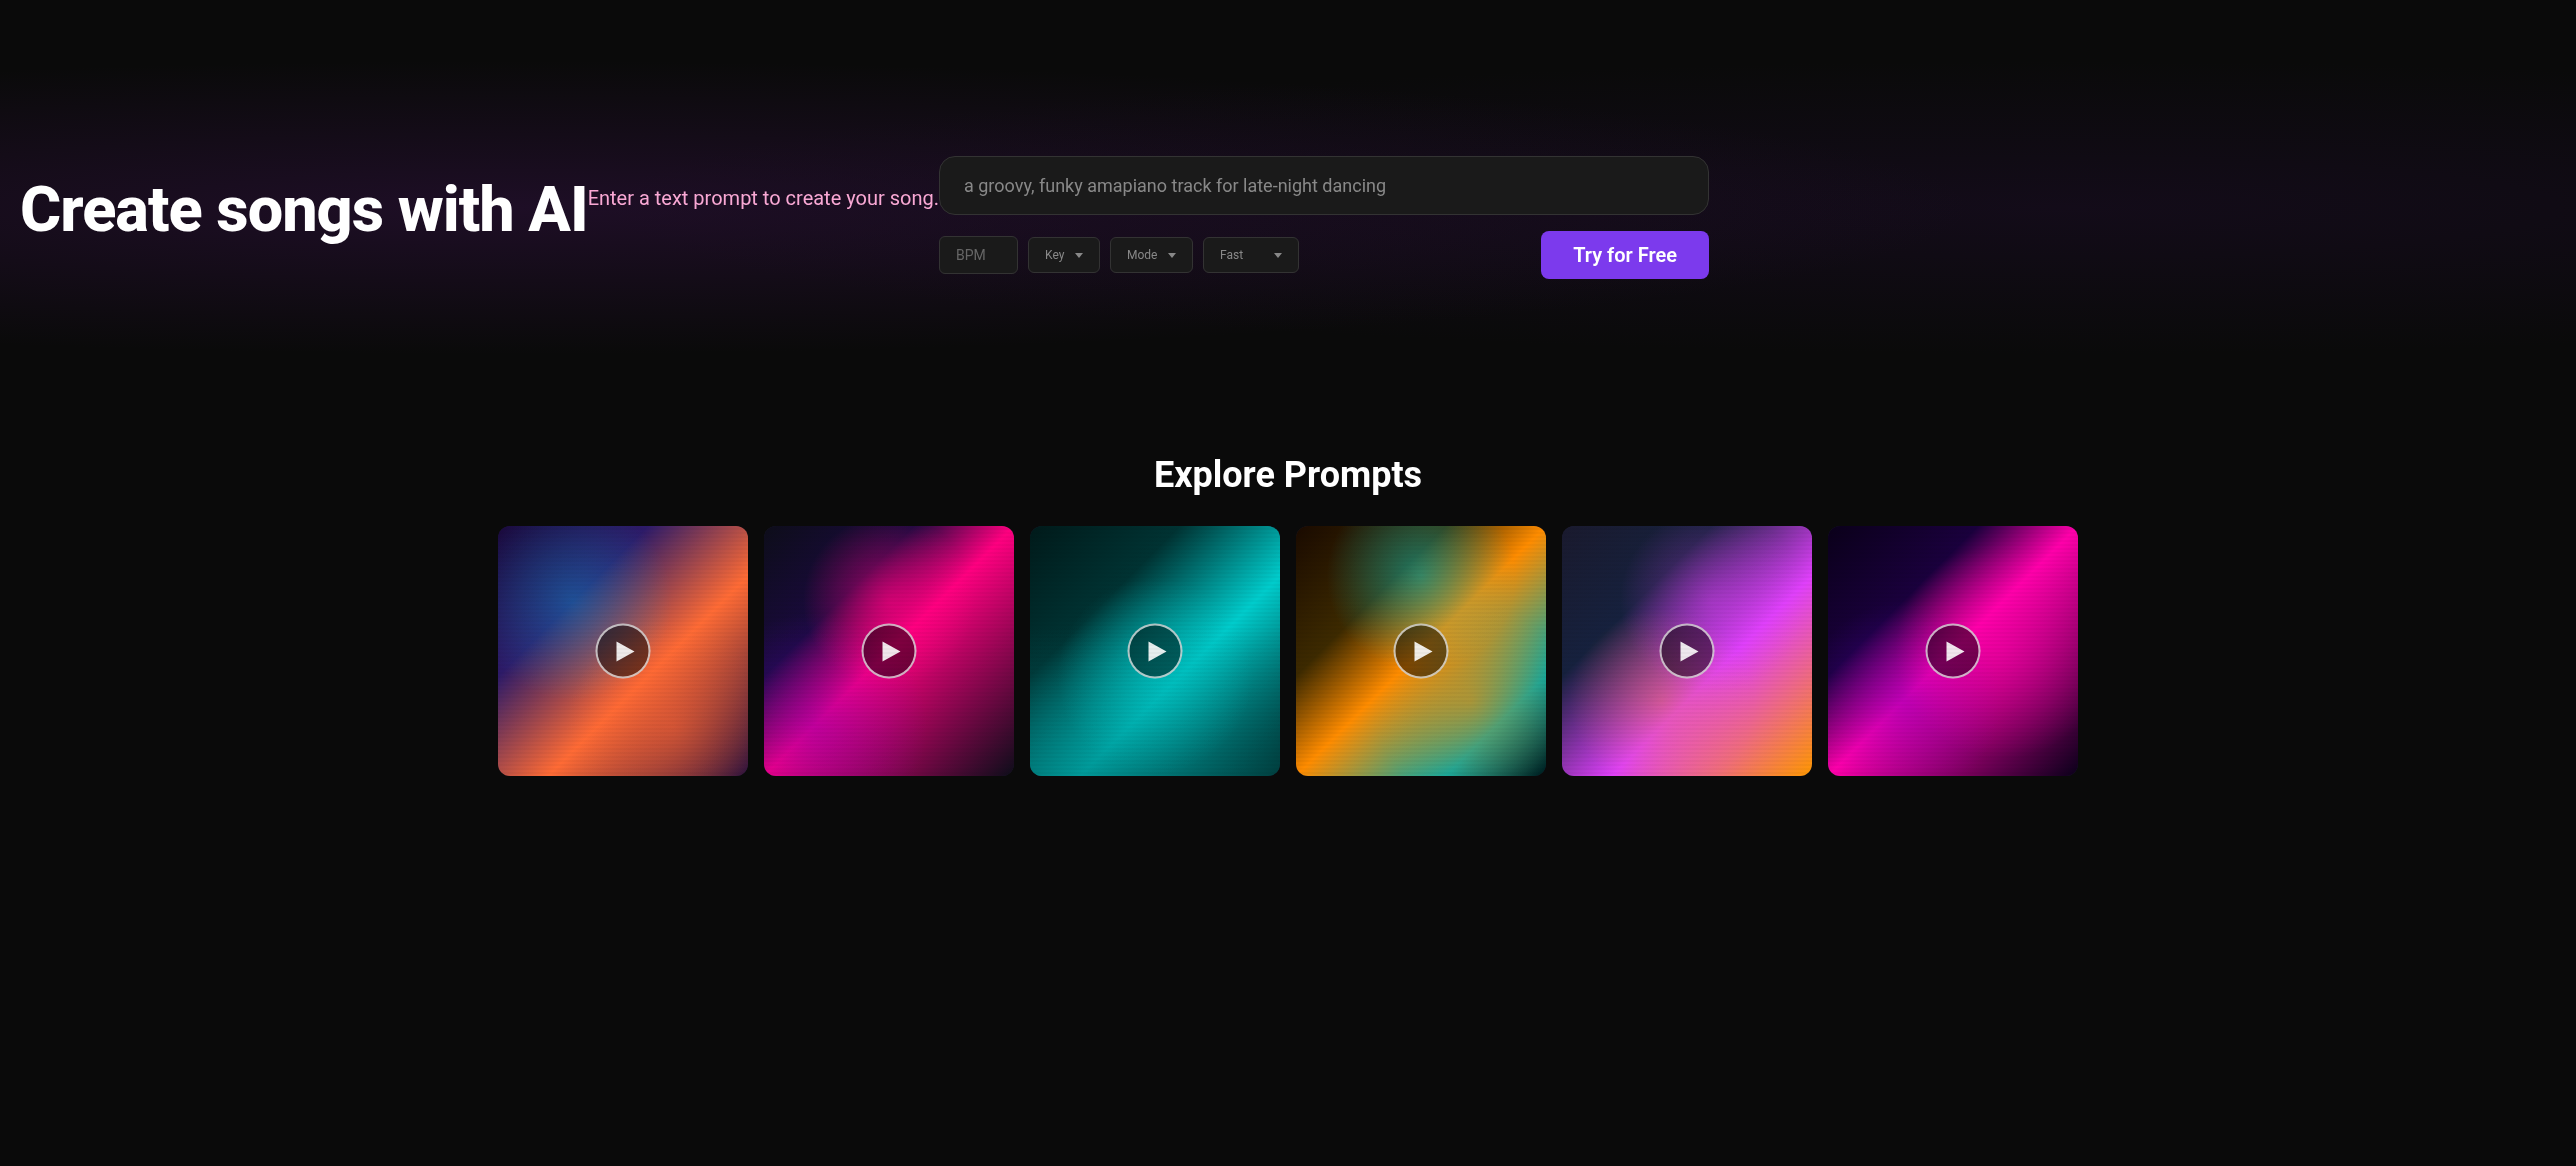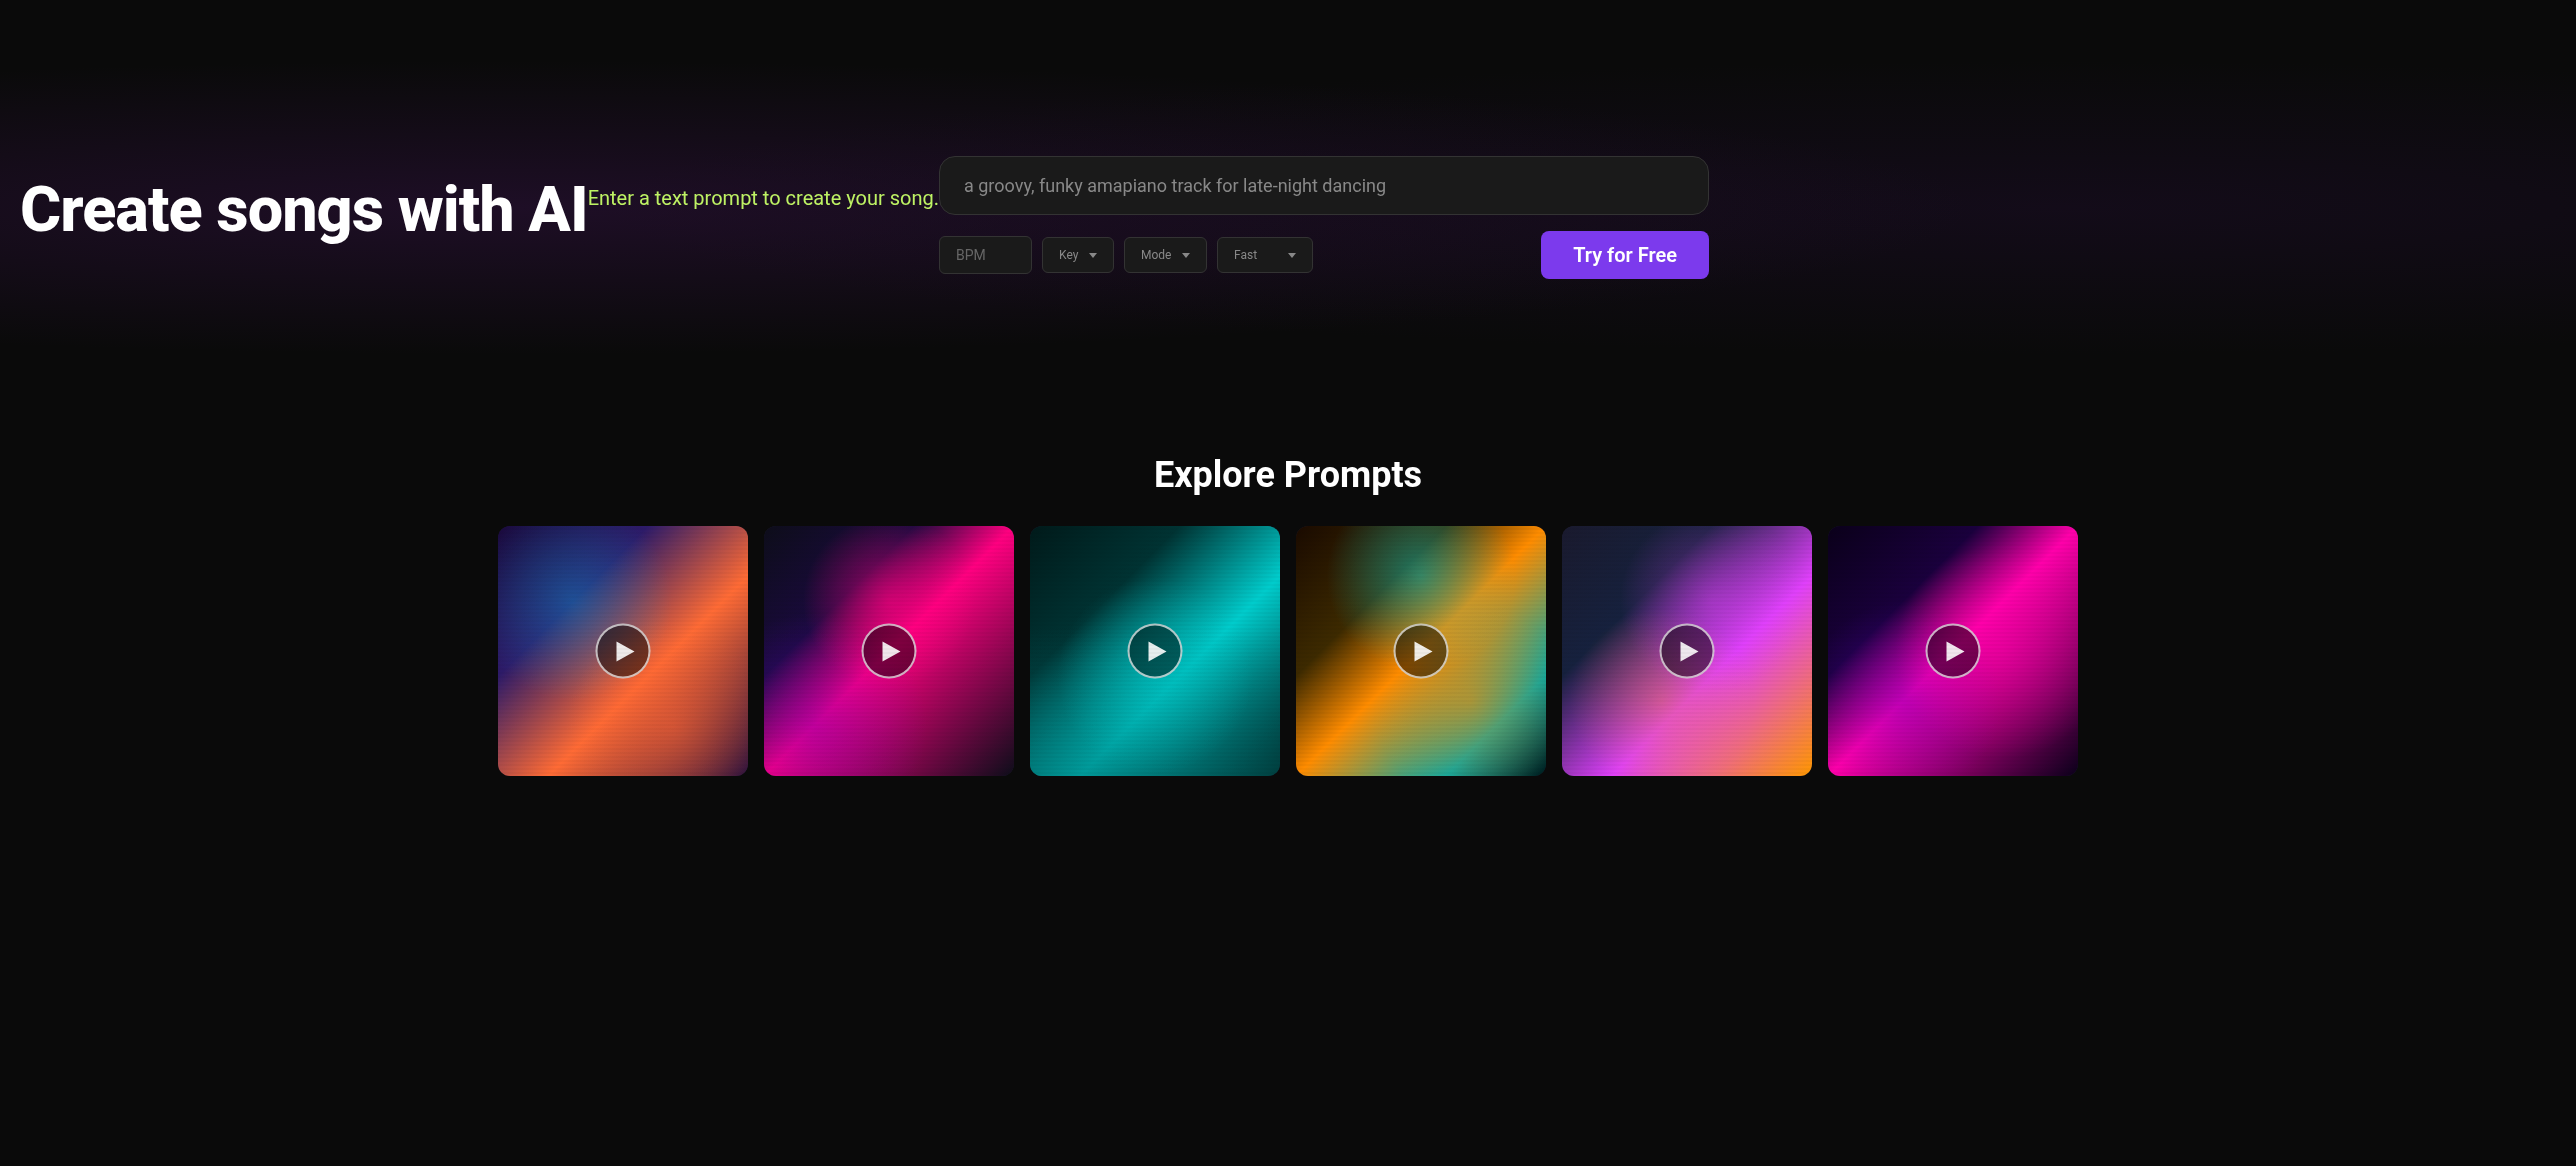--- a/index.html
+++ b/index.html
@@ -44,21 +44,21 @@
       text-align: center;
       color: #ffffff;
       margin-bottom: 16px;
       position: relative;
       z-index: 1;
       letter-spacing: -1px;
     }
 
     .hero-subtitle {
       font-size: 20px;
-      color: #bef264;
+      color: #f9a8d4;
       text-align: left;
       margin-bottom: 39px;
       position: relative;
       z-index: 1;
     }
 
     .search-container {
       width: 100%;
       max-width: 770px;
       position: relative;
@@ -124,21 +124,21 @@
       color: #ffffff;
     }
 
     .bpm-input {
       background: #1a1a1a;
       border: 1px solid #333333;
       border-radius: 6px;
       padding: 10px 16px;
       color: #888888;
       font-size: 14px;
-      width: 93px;
+      width: 79px;
       outline: none;
       font-family: inherit;
     }
 
     .bpm-input::placeholder {
       color: #666666;
     }
 
     .chevron-down {
       display: inline-block;

